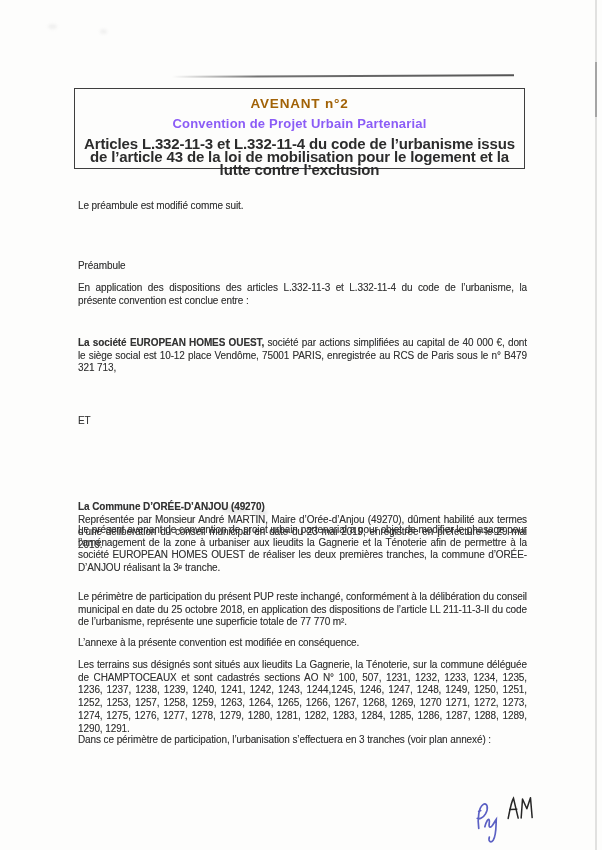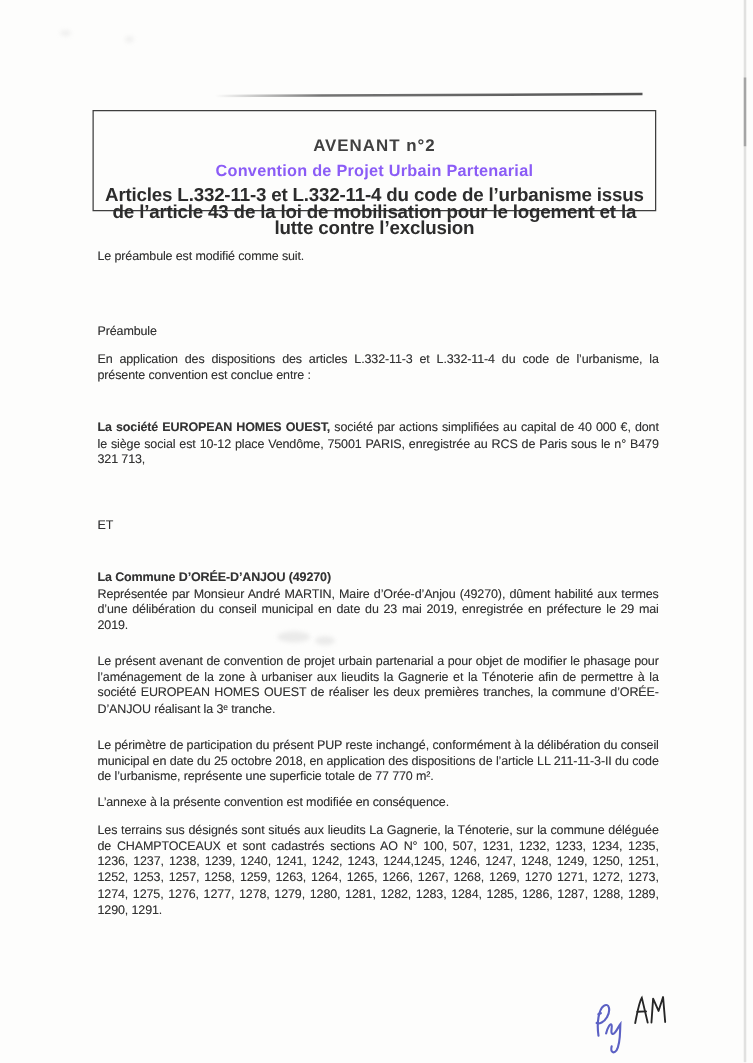--- a/index.html
+++ b/index.html
@@ -14,28 +14,28 @@
     background:#fdfdfc; color:#333;
   }
   
   .blk {
     position:absolute; left:78px; width:449px; margin:0;
     font-size:10px; letter-spacing:-0.1px; line-height:12.7px;
     text-align:justify; color:#333;
     text-shadow:0 0 0.5px rgba(51,51,51,0.40);
   }
   .blk.left { text-align:left; }
-  .b { font-weight:bold; }
+  .b { font-weight:bold;margin-top:44px; }
 
   
   .title-box {
     position:absolute; left:74px; top:88px; width:449px; height:79px;
     border:1.6px solid #3e3e3e; text-align:center; background:#fdfdfc;
   }
-  .t1 { margin-top:20px;  font-size:13.5px; font-weight:bold; letter-spacing:0.8px;  color:#404040; }
+  .t1 { margin-top:7px;  font-size:13.5px; font-weight:bold; letter-spacing:0.8px;  color:#a16207; }
   .t2 { margin-top:5px;  font-size:13px; font-weight:bold; letter-spacing:0.2px;  color:#8b5cf6; }
   .t3 { margin:6px auto 0; width:438px; font-size:15px; font-weight:bold;
         letter-spacing:-0.15px; line-height:13px; color:#2c2c2c; }
 
   
   .artifact-line {
     position:absolute; top:75px; left:172px; width:342px; height:2px;
     background:linear-gradient(to right, rgba(70,70,70,0), rgba(70,70,70,0.75) 25%, rgba(55,55,55,0.85));
     transform:rotate(-0.25deg);
   }
@@ -98,20 +98,21 @@
   </div>
 
   <p class="blk" style="top:524px">Le présent avenant de convention de projet urbain partenarial a pour objet de modifier le phasage pour l’aménagement de la zone à urbaniser aux lieudits la Gagnerie et la Ténoterie afin de permettre à la société EUROPEAN HOMES OUEST de réaliser les deux premières tranches, la commune d’ORÉE-D’ANJOU réalisant la 3ᵉ tranche.</p>
 
   <p class="blk" style="top:591px">Le périmètre de participation du présent PUP reste inchangé, conformément à la délibération du conseil municipal en date du 25 octobre 2018, en application des dispositions de l’article LL 211-11-3-II du code de l’urbanisme, représente une superficie totale de 77 770 m².</p>
 
   <p class="blk left" style="top:637px">L’annexe à la présente convention est modifiée en conséquence.</p>
 
   <p class="blk" style="top:659px">Les terrains sus désignés sont situés aux lieudits La Gagnerie, la Ténoterie, sur la commune déléguée de CHAMPTOCEAUX et sont cadastrés sections AO N° 100, 507, 1231, 1232, 1233, 1234, 1235, 1236, 1237, 1238, 1239, 1240, 1241, 1242, 1243, 1244,1245, 1246, 1247, 1248, 1249, 1250, 1251, 1252, 1253, 1257, 1258, 1259, 1263, 1264, 1265, 1266, 1267, 1268, 1269, 1270 1271, 1272, 1273, 1274, 1275, 1276, 1277, 1278, 1279, 1280, 1281, 1282, 1283, 1284, 1285, 1286, 1287, 1288, 1289, 1290, 1291.</p>
 
+  <p class="blk" style="top:734px">Dans ce périmètre de participation, l’urbanisation s’effectuera en 3 tranches (voir plan annexé) :</p>
 
   <div class="hand hand-blue">
     <svg width="34" height="46" viewBox="0 0 34 46">
       <path d="M7,30 C5,20 6,9 10,6 C14,3 16,9 13,15 C11,19 7,21 5,20" fill="none" stroke="#5c61c4" stroke-width="1.7" stroke-linecap="round"></path>
       <path d="M6,13 L8,12" fill="none" stroke="#5c61c4" stroke-width="1.7" stroke-linecap="round"></path>
       <path d="M13,28 C14,23 16,19 17,21 C18,23 16,27 18,28 C20,29 22,23 24,20 C24,27 25,36 22,41 C20,44 17,43 18,38" fill="none" stroke="#5c61c4" stroke-width="1.7" stroke-linecap="round"></path>
     </svg>
   </div>
   <div class="hand hand-black">
     <svg width="32" height="34" viewBox="0 0 32 34">

